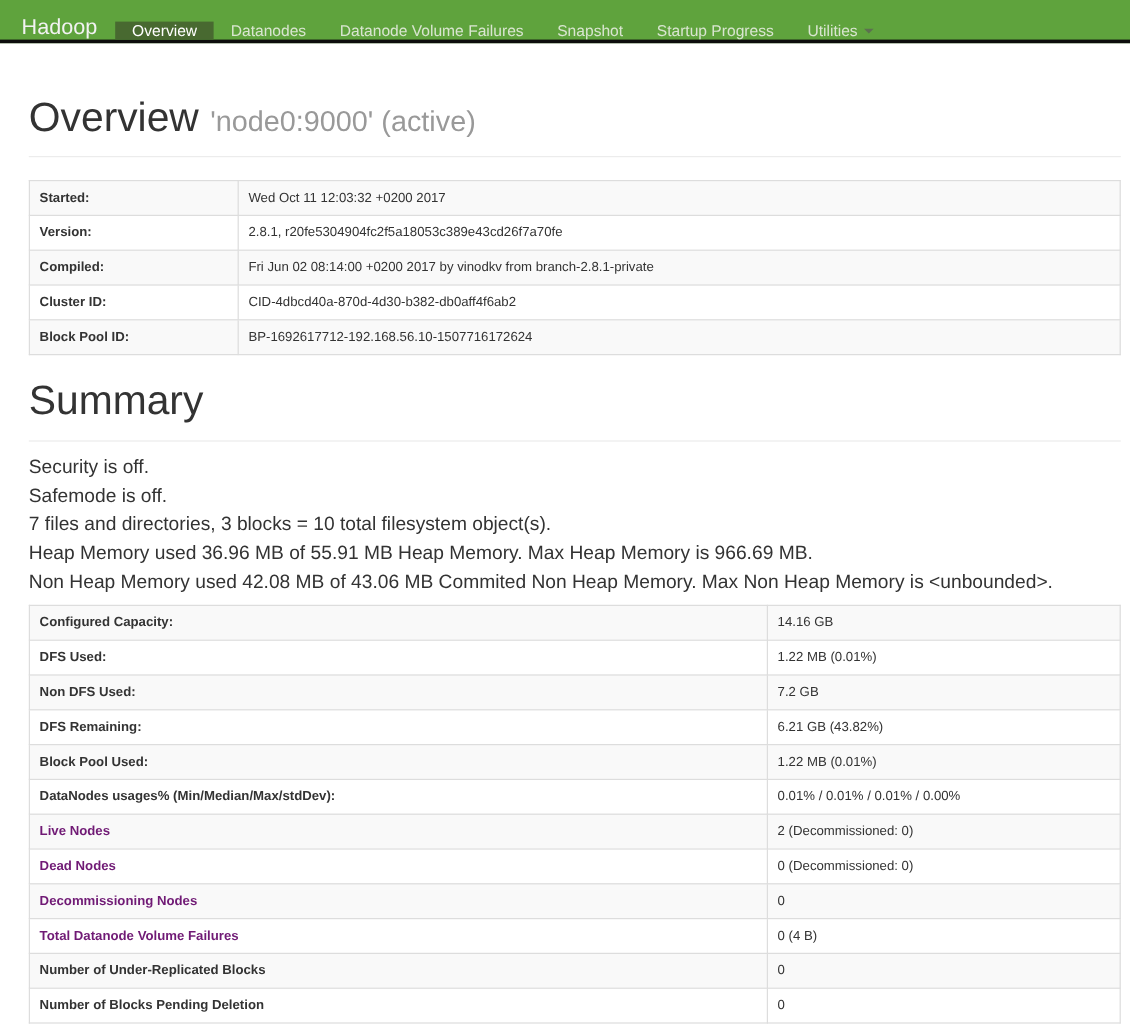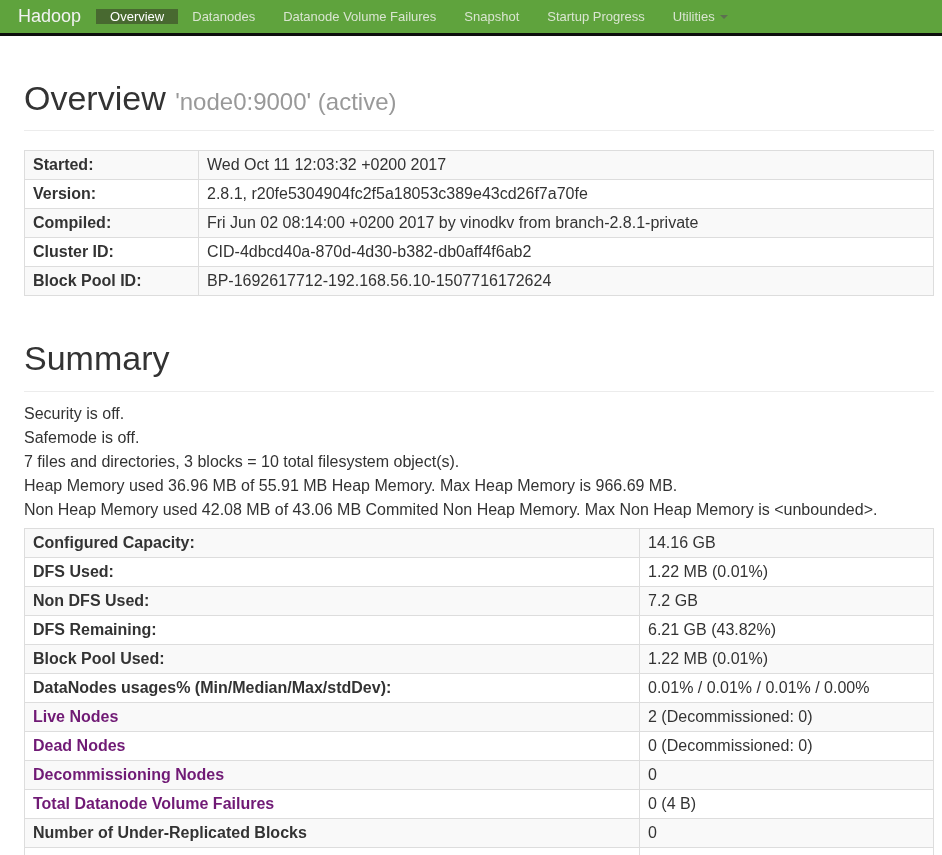--- a/index.html
+++ b/index.html
@@ -10,21 +10,21 @@
     font-family: "Liberation Sans", sans-serif;
     color: #333;
   }
 
   
   .navbar {
     height: 36px;
     background: #5fa33d;
     border-bottom: 3px solid #0d0d0d;
     display: flex;
-    align-items: center;
+    align-items: flex-end;
   }
   .navbar-brand {
     display: flex; align-items: center;
     padding: 0 15px 0 18px;
     font-size: 18px;
     color: #f2f2f2;
     text-decoration: none;
     cursor: pointer;
   }
   .navbar-nav { display: flex; list-style: none; }
@@ -64,27 +64,27 @@
     font-size: 34px;
     font-weight: 500;
     color: #333;
     line-height: 1.1;
   }
   .page-header h1 small {
     font-size: 24px;
     font-weight: 400;
     color: #999;
   }
-  .page-header.summary-header { margin-top: 44px; }
+  .page-header.summary-header { margin-top: 20px; }
 
   
   table.kv {
     width: 100%;
     border-collapse: collapse;
-    font-size: 16px;
+    font-size: 11px;
     border-radius: 32px;
   }
   table.kv.info { margin-top: 19px; }
   table.kv.summary-table { margin-top: 10px; }
   table.kv th, table.kv td {
     border: 1px solid #ddd;
     padding: 5px 8px;
     line-height: 18px;
     text-align: left;
     vertical-align: top;

